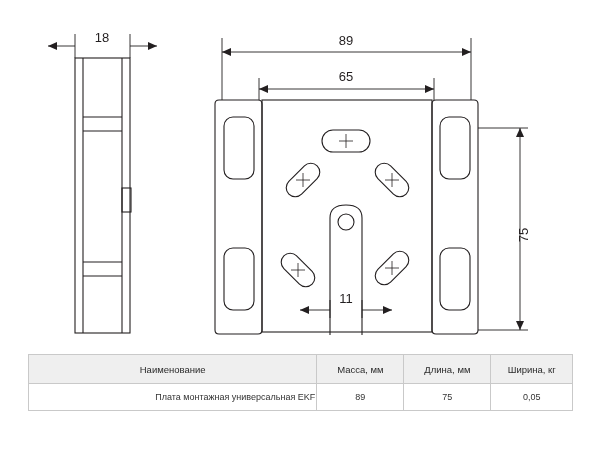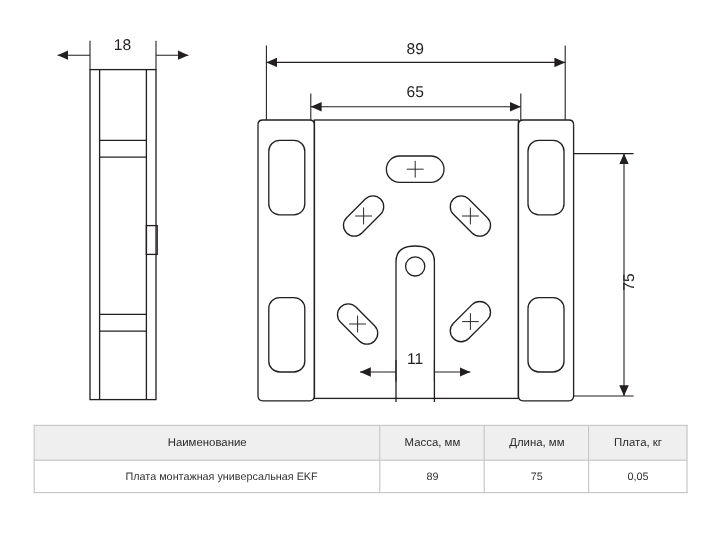--- a/index.html
+++ b/index.html
@@ -48,21 +48,21 @@
     height: 26px;
     font-size: 9.5px;
     color: #2a2a2a;
   }
   .spec-table tbody td {
     height: 24px;
     background: #ffffff;
     font-size: 9px;
   }
   .spec-table tbody td.name-cell {
-    text-align: center;
+    text-align: right;
     padding-left: 25px;
   }
   .col-name { width: 53%; }
   .col-len { width: 16%; }
   .col-wid { width: 16%; }
   .col-mass { width: 15%; }
   text {
     font-family: "Liberation Sans", sans-serif;
     fill: #231f20;
   }
@@ -193,21 +193,21 @@
       <text class="dim-text" x="346" y="303" text-anchor="middle">11</text>
     </svg>
   </div>
 
   <table class="spec-table">
     <thead>
       <tr>
         <th class="col-name">Наименование</th>
         <th class="col-len">Масса, мм</th>
         <th class="col-wid">Длина, мм</th>
-        <th class="col-mass">Плата, кг</th>
+        <th class="col-mass">Ширина, кг</th>
       </tr>
     </thead>
     <tbody>
       <tr>
         <td class="name-cell">Плата монтажная универсальная EKF</td>
         <td>89</td>
         <td>75</td>
         <td>0,05</td>
       </tr>
     </tbody>

